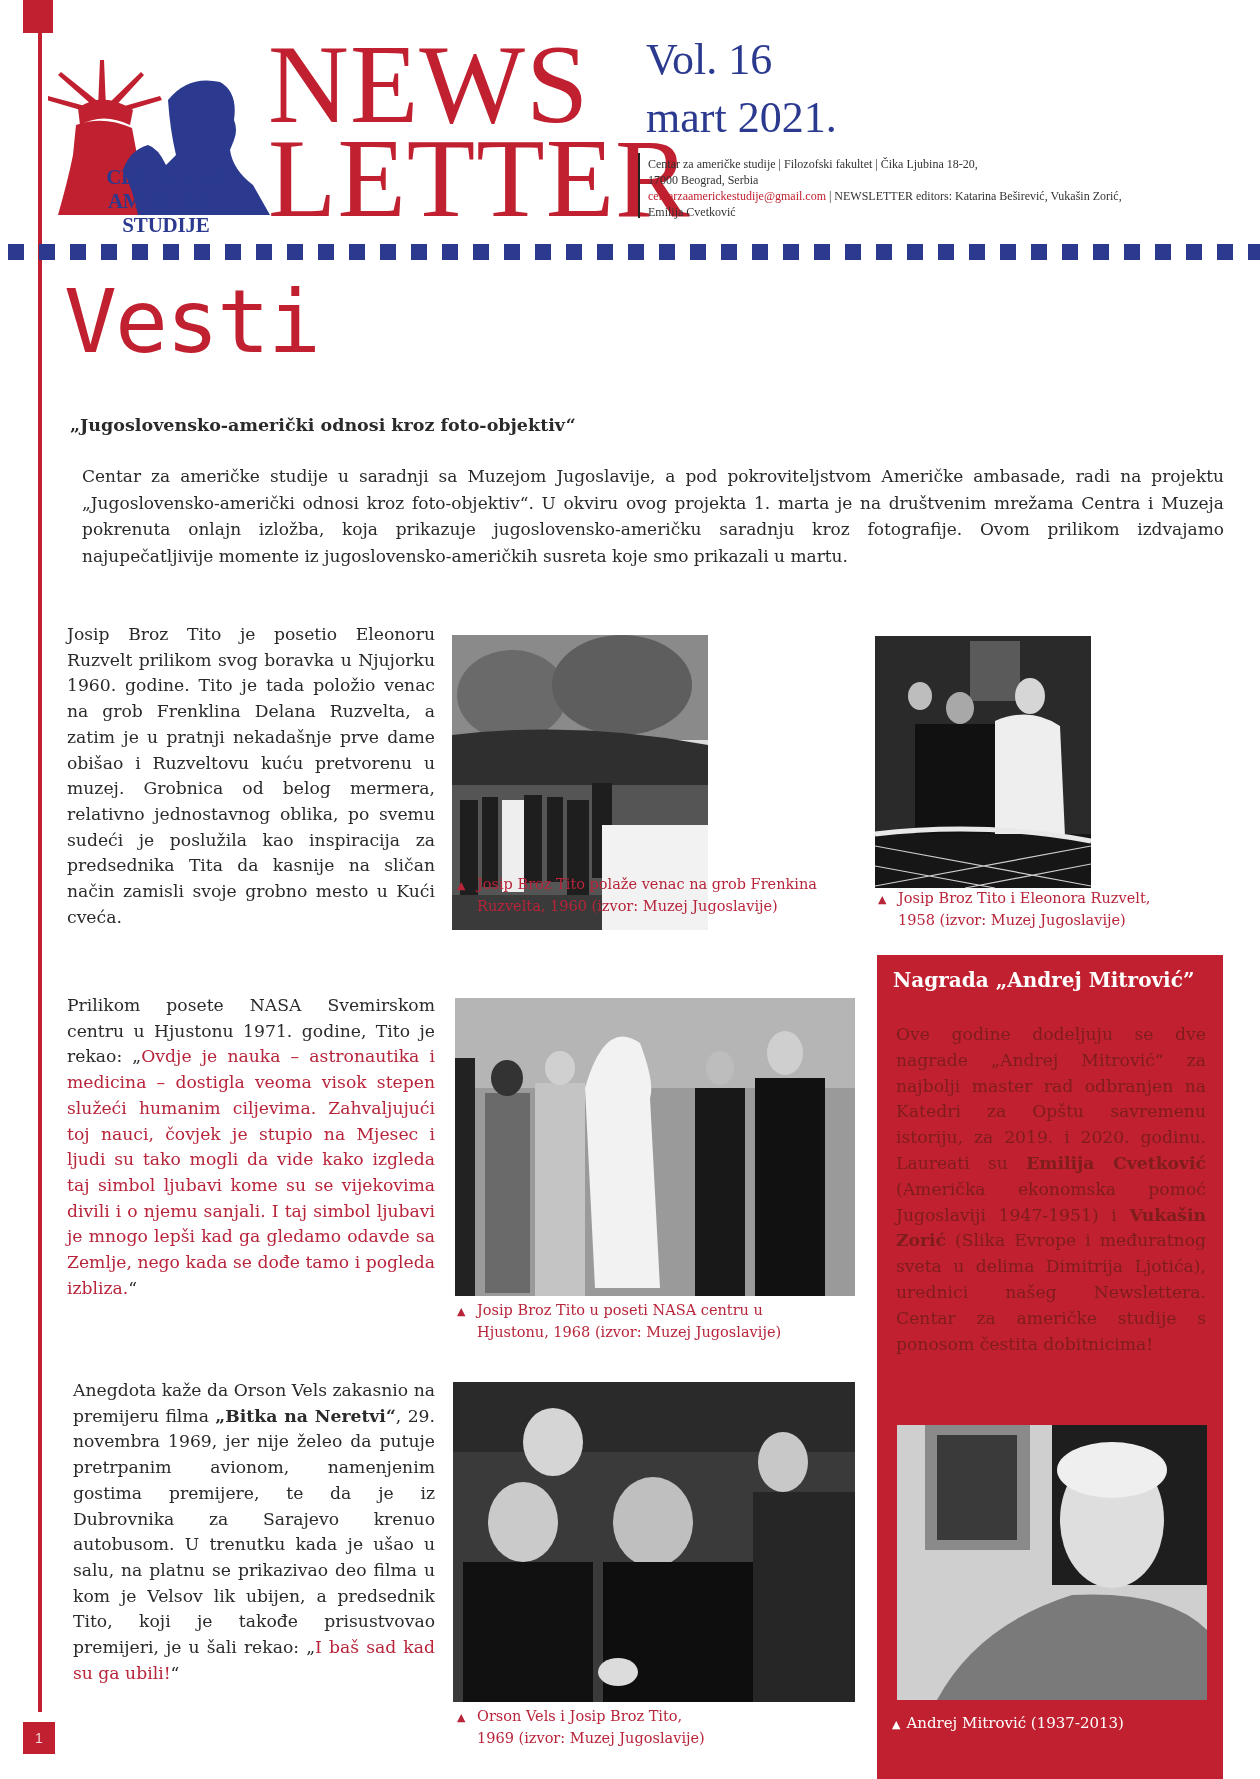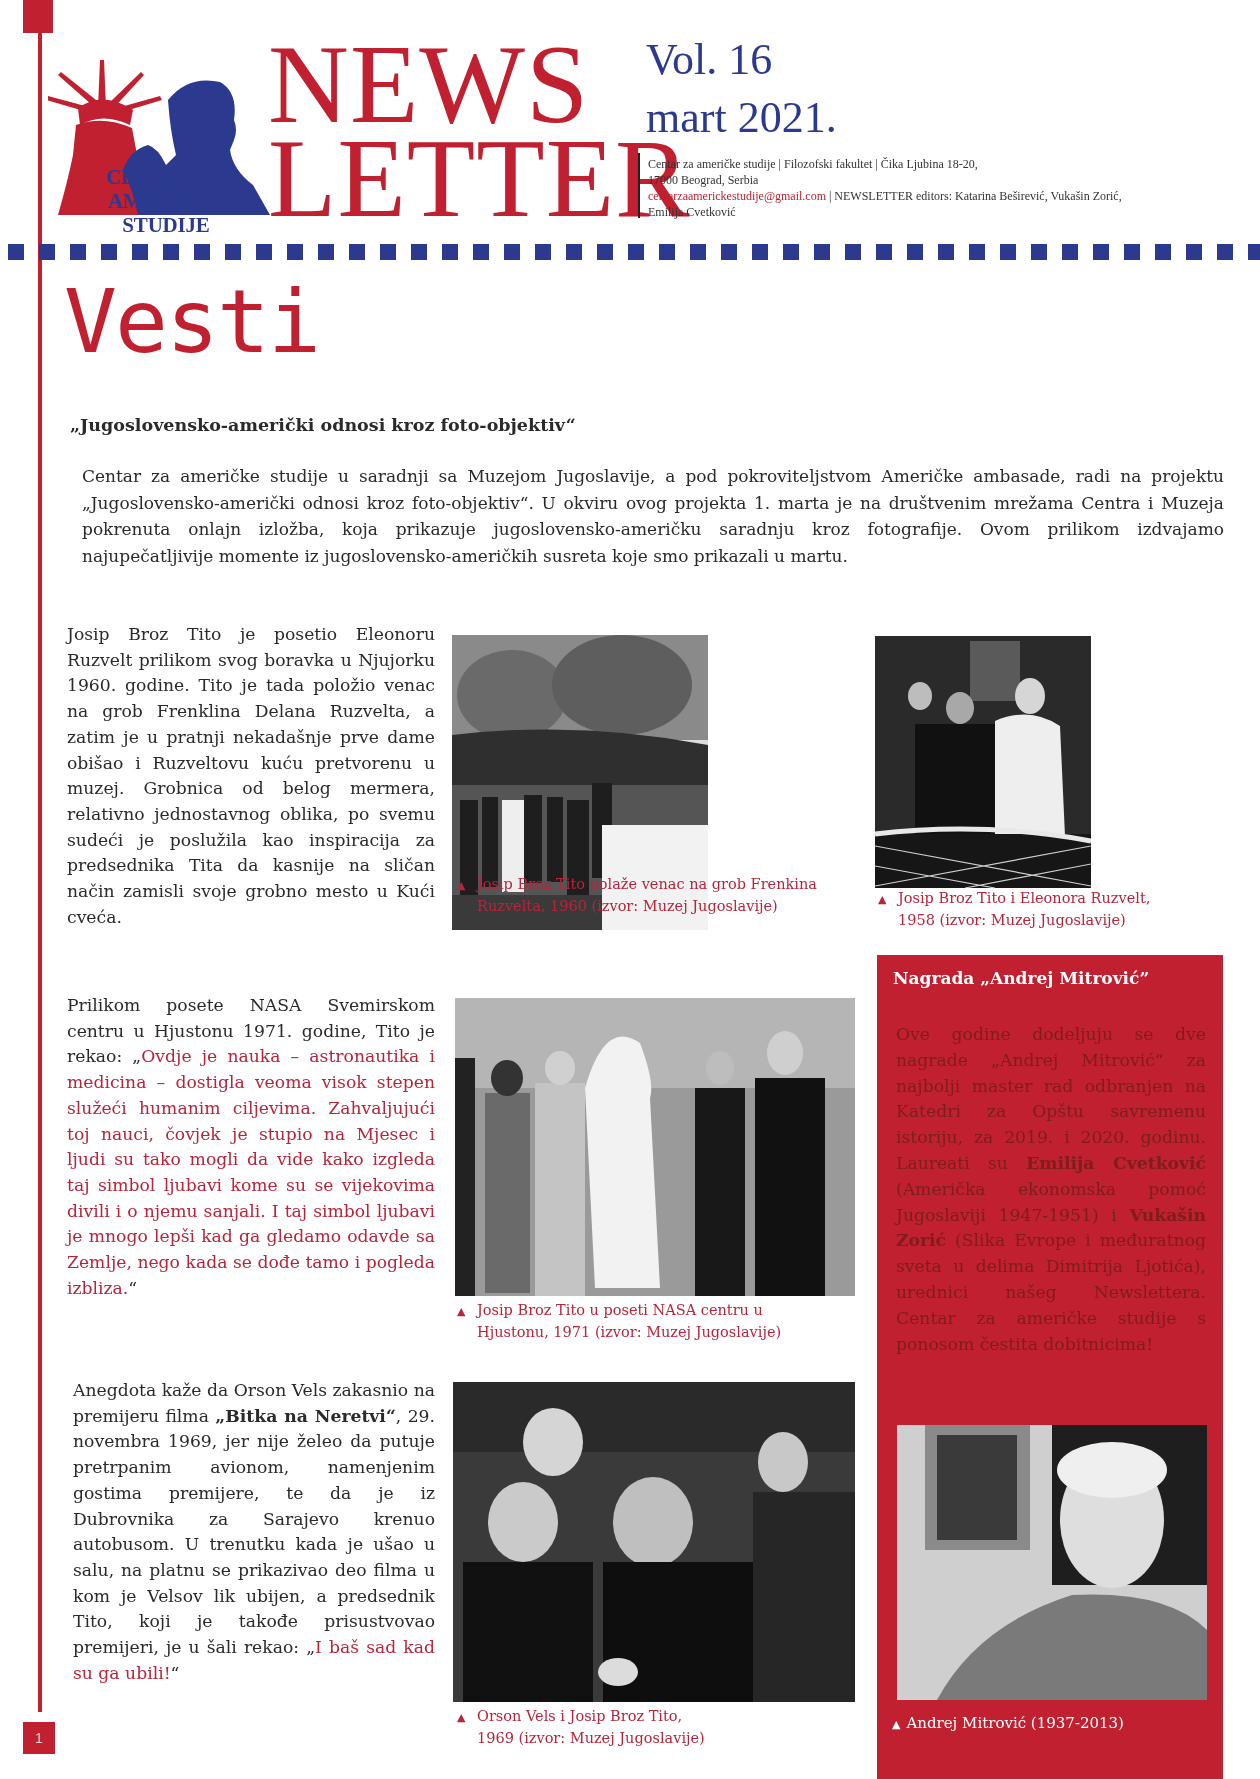--- a/index.html
+++ b/index.html
@@ -71,21 +71,21 @@
   .a2 { left: 67px; top: 993px; width: 368px; }
   .a3 { left: 73px; top: 1378px; width: 362px; }
   .caption {
     font-family: "DejaVu Serif", serif; font-size: 14.5px; line-height: 21px; color: #b8243a;
   }
   .caption .tri { display: inline-block; width: 14px; font-size: 11px; margin-right: 6px; }
   .caption .indent { padding-left: 20px; display: block; }
   
   .redbox { left: 877px; top: 955px; width: 346px; height: 824px; background: #c0202f; }
   .rb-title {
-    left: 893px; top: 968px; font-family: "DejaVu Serif", serif; font-weight: bold; font-size: 17px; color: #ffffff;
+    left: 893px; top: 968px; font-family: "DejaVu Serif", serif; font-weight: bold; font-size: 20px; color: #ffffff;
   }
   .rb-body {
     left: 896px; top: 1022px; width: 310px; font-family: "DejaVu Serif", serif; font-size: 17.2px; line-height: 25.8px;
     color: #7f1d1d; text-align: justify;
   }
   .rb-caption {
     left: 892px; top: 1714px; font-family: "DejaVu Serif", serif; font-size: 15px; color: #ffffff;
   }
 </style>
 </head>
@@ -196,21 +196,21 @@
   <rect x="80" y="85" width="50" height="213" fill="#c4c4c4"></rect>
   <ellipse cx="105" cy="70" rx="15" ry="17" fill="#d0d0d0"></ellipse>
   <path d="M130,90 Q150,20 185,45 Q200,85 195,100 L205,290 L140,290 Z" fill="#f2f2f2"></path>
   <rect x="240" y="90" width="50" height="208" fill="#181818"></rect>
   <ellipse cx="265" cy="70" rx="14" ry="17" fill="#bdbdbd"></ellipse>
   <rect x="300" y="80" width="70" height="218" fill="#111"></rect>
   <ellipse cx="330" cy="55" rx="18" ry="22" fill="#cfcfcf"></ellipse>
 </svg>
 <div class="abs caption" style="left:457px;top:1300px;">
   <span class="tri">▲</span><span>Josip Broz Tito u poseti NASA centru u</span>
-  <span class="indent">Hjustonu, 1971 (izvor: Muzej Jugoslavije)</span>
+  <span class="indent">Hjustonu, 1968 (izvor: Muzej Jugoslavije)</span>
 </div>
 
 <svg class="abs" style="left:453px;top:1382px;width:402px;height:320px;" viewBox="0 0 402 320" preserveAspectRatio="none">
   <rect width="402" height="320" fill="#3a3a3a"></rect>
   <rect x="0" y="0" width="402" height="70" fill="#2a2a2a"></rect>
   <ellipse cx="100" cy="60" rx="30" ry="34" fill="#d5d5d5"></ellipse>
   <ellipse cx="70" cy="140" rx="35" ry="40" fill="#cacaca"></ellipse>
   <rect x="10" y="180" width="130" height="140" fill="#111"></rect>
   <ellipse cx="200" cy="140" rx="40" ry="45" fill="#bfbfbf"></ellipse>
   <rect x="150" y="180" width="160" height="140" fill="#0e0e0e"></rect>

